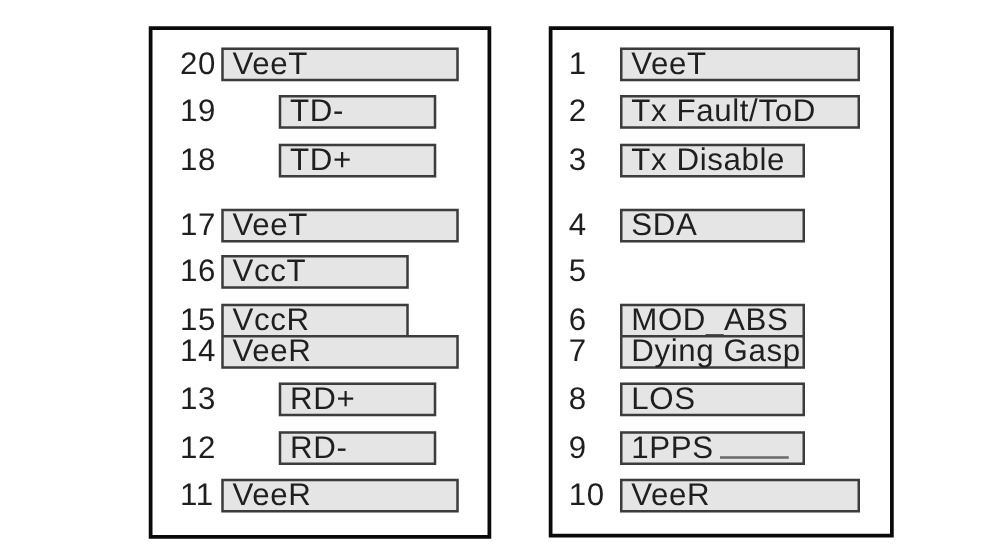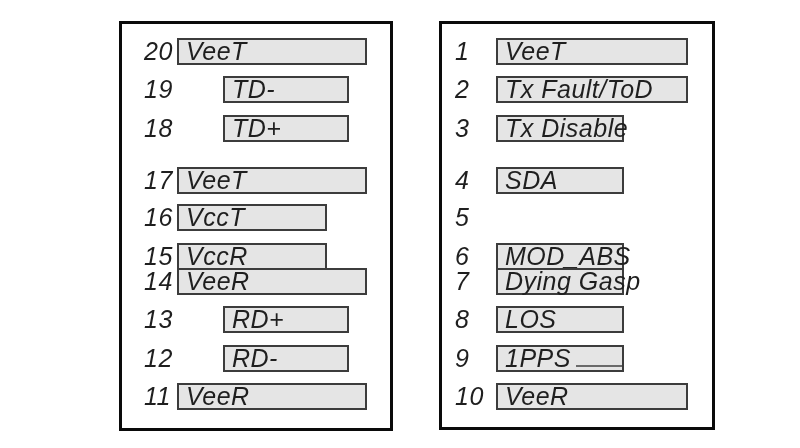--- a/index.html
+++ b/index.html
@@ -24,21 +24,20 @@
     box-sizing: border-box;
   }
   .panel-left  { left: 119px; width: 274px; height: 410px; }
   .panel-right { left: 439px; width: 276px; height: 409px; }
 
   .row {
     position: absolute;
     left: 0;
     right: 0;
     height: 27px;
-    font-style: italic;
   }
   .r0 { top: 14px; }  .r1 { top: 52px; }  .r2 { top: 91px; border-radius: 10px; }
   .r3 { top: 143px; } .r4 { top: 180px; } .r5 { top: 206px; margin-top: 13px; }
   .r6 { top: 244px; padding-left: 45px; } .r7 { top: 282px; } .r8 { top: 321px; }
   .r9 { top: 359px; }
 
   .num {
     position: absolute;
     top: 0;
     height: 27px;
@@ -65,21 +64,21 @@
     white-space: nowrap;
   }
   .panel-left  .pbox { left: 55px; }
   .panel-right .pbox { left: 54px; }
 
   
   .w190 { width: 190px; }
   .w171 { width: 150px; }
   .w126 { width: 126px; margin-left: 46px; }
   .w192 { width: 192px; }
-  .w152 { width: 128px; }
+  .w152 { width: 148px; }
 
   
   .uline {
     display: inline-block;
     width: 55px;
     height: 2px;
     background: #6a6a6a;
     margin-left: 5px;
     align-self: flex-end;
     margin-bottom: 3px;

